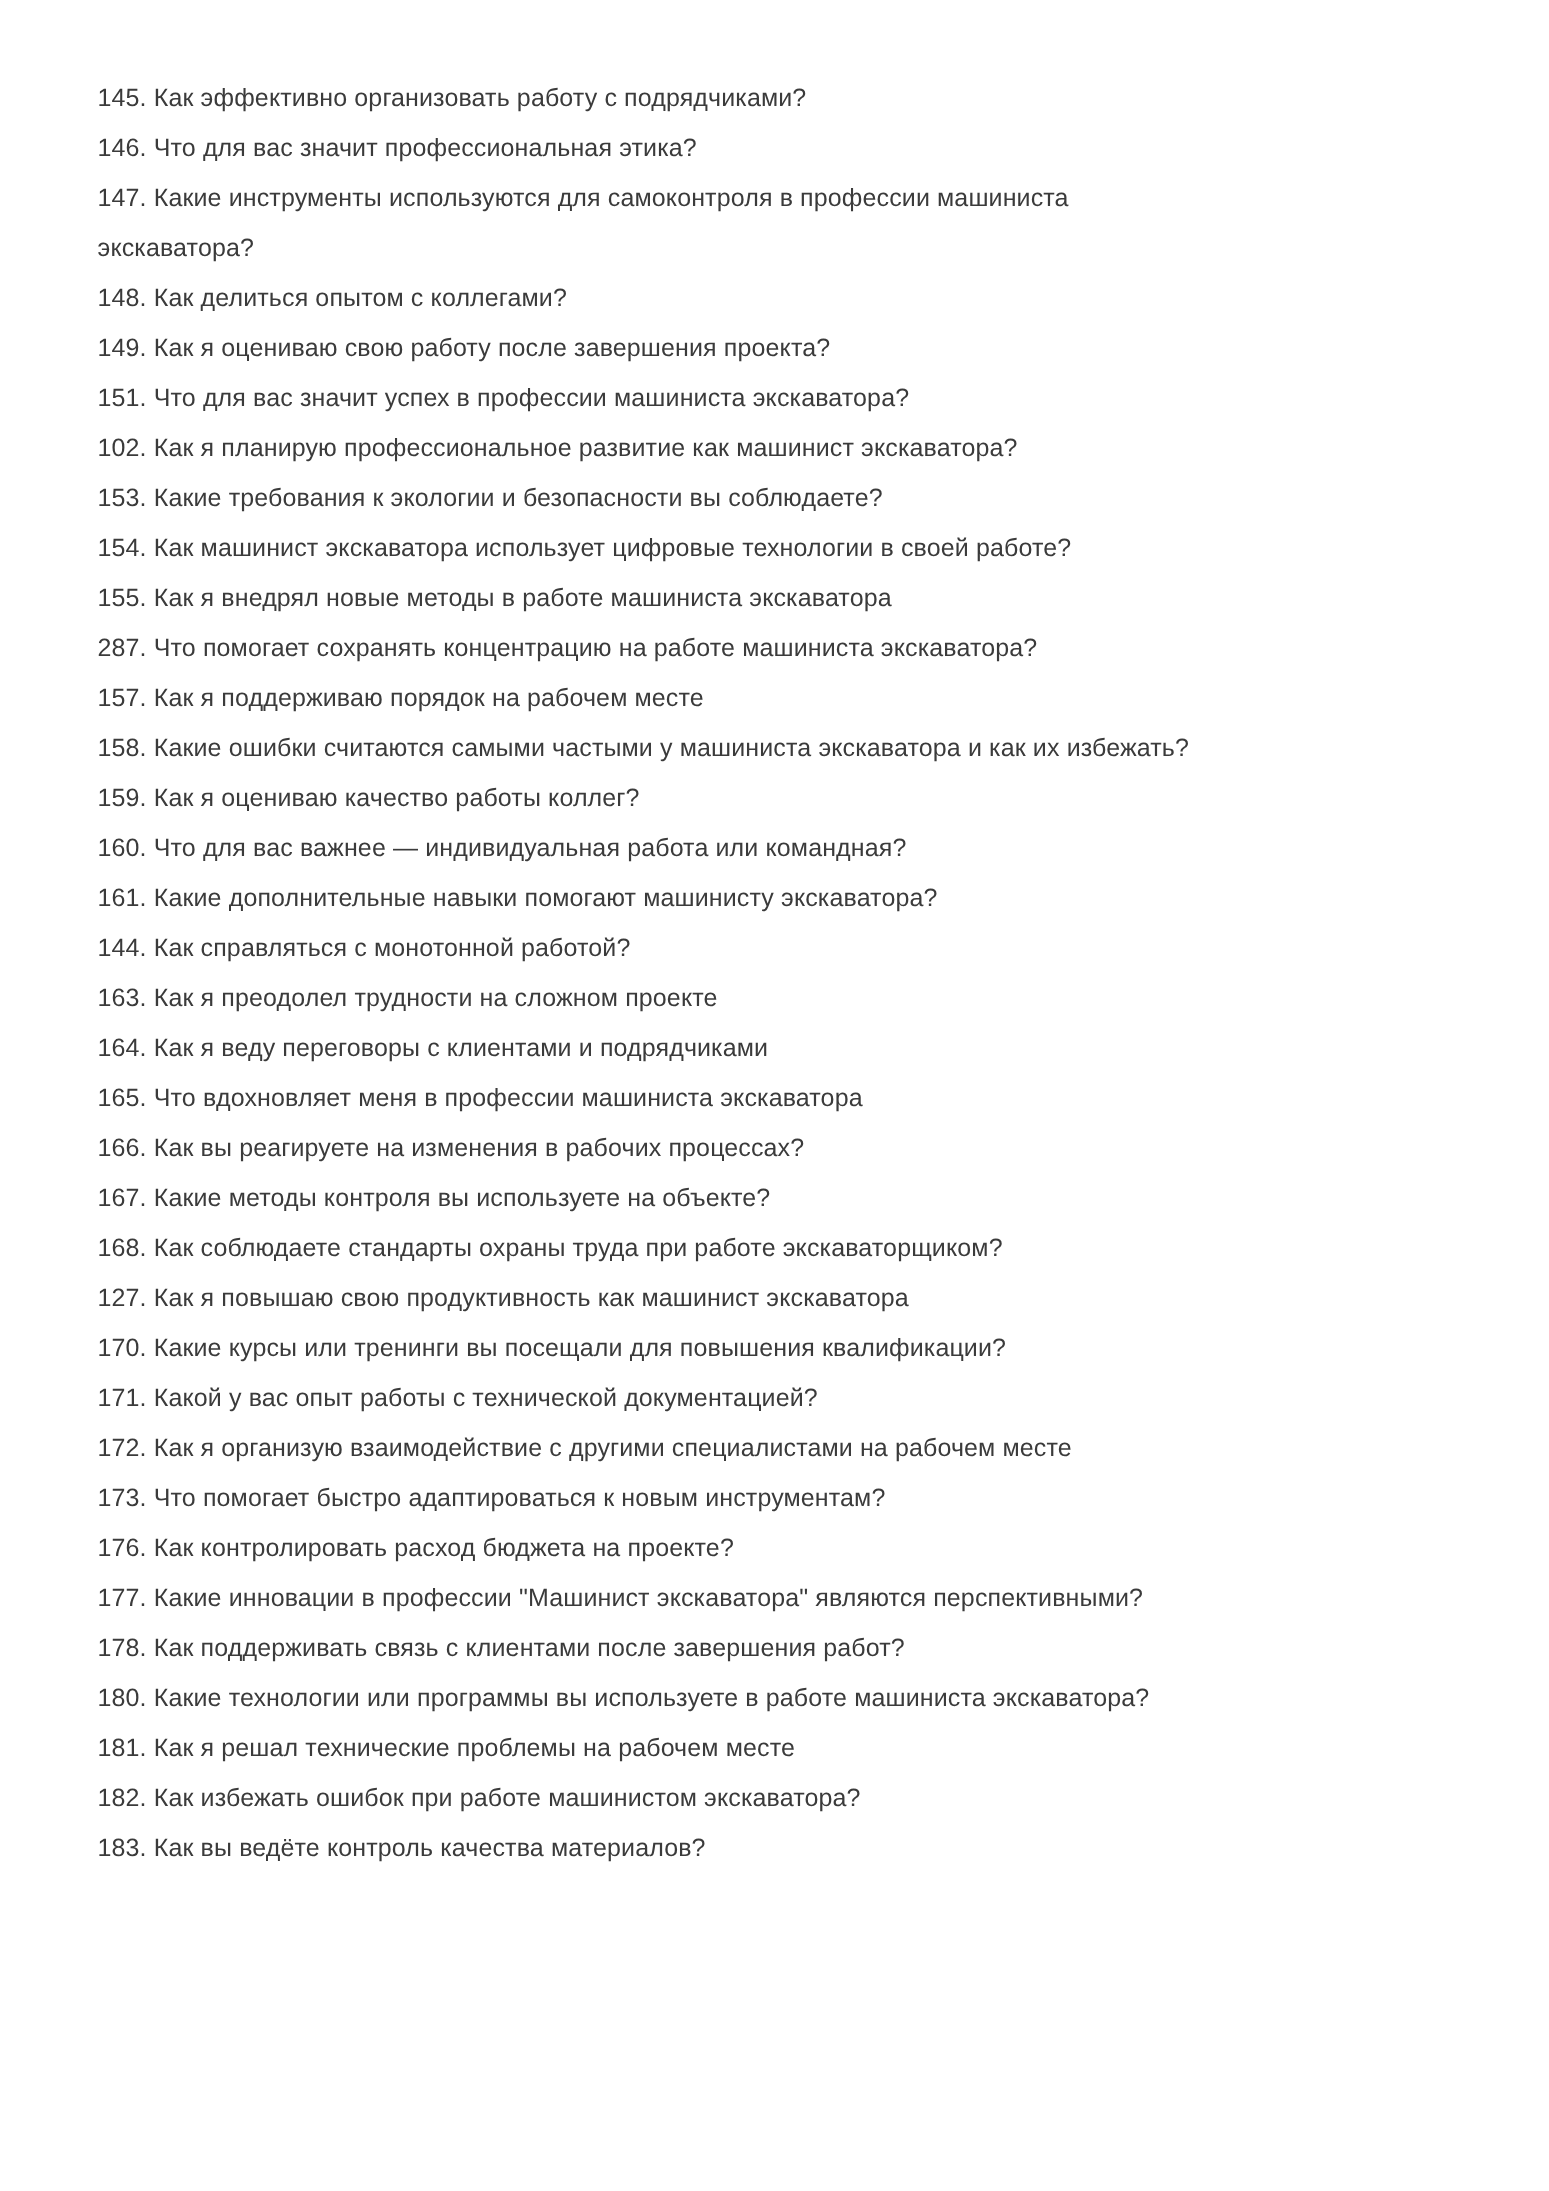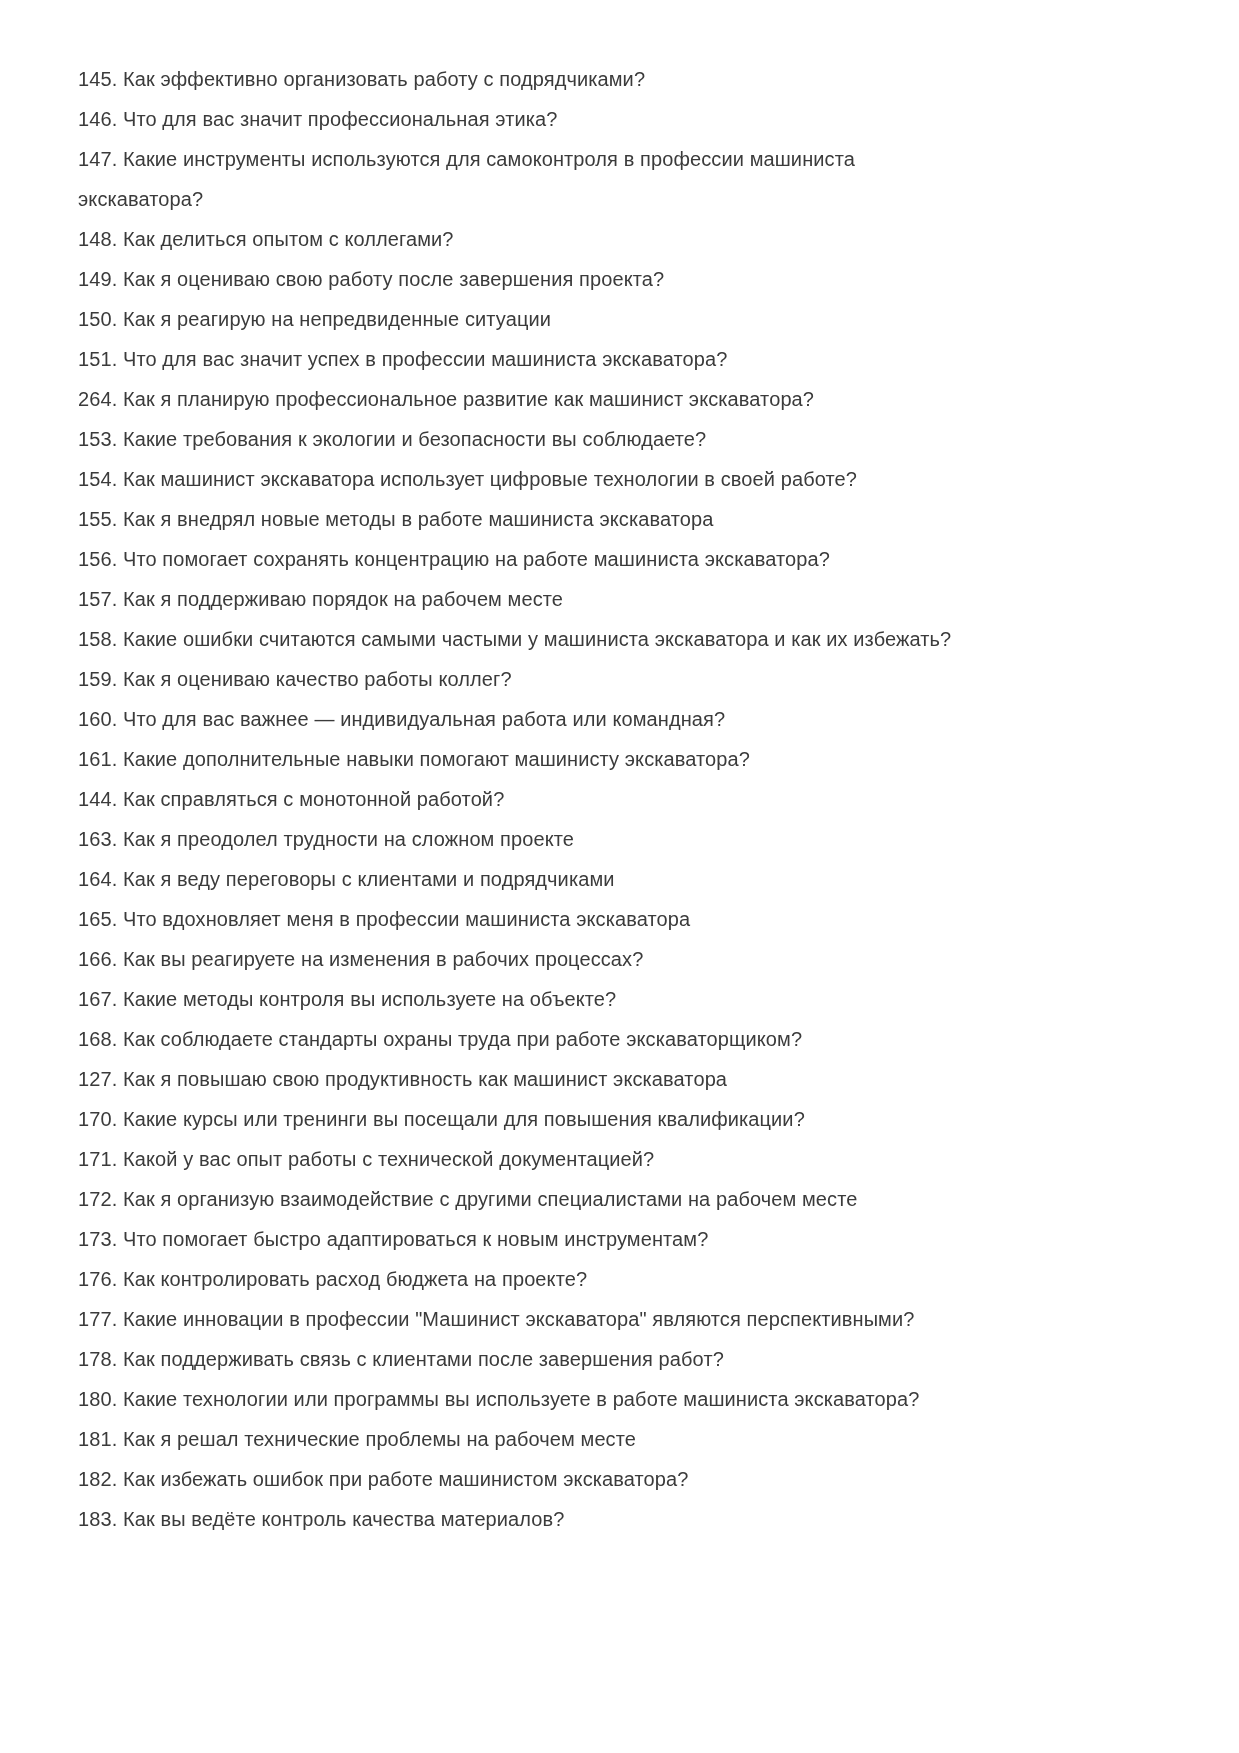--- a/index.html
+++ b/index.html
@@ -39,27 +39,26 @@
 
 <div class="page">
   <div class="question-list">
 
   <p class="q-item">145. Как эффективно организовать работу с подрядчиками?</p>
       <p class="q-item">146. Что для вас значит профессиональная этика?</p>
       <p class="q-item">147. Какие инструменты используются для самоконтроля в профессии машиниста
 экскаватора?</p>
       <p class="q-item">148. Как делиться опытом с коллегами?</p>
       <p class="q-item">149. Как я оцениваю свою работу после завершения проекта?</p>
-      <p class="q-item">150. Как я реагирую на непредвиденные ситуации</p>
       <p class="q-item">151. Что для вас значит успех в профессии машиниста экскаватора?</p>
-      <p class="q-item">264. Как я планирую профессиональное развитие как машинист экскаватора?</p>
+      <p class="q-item">102. Как я планирую профессиональное развитие как машинист экскаватора?</p>
       <p class="q-item">153. Какие требования к экологии и безопасности вы соблюдаете?</p>
       <p class="q-item">154. Как машинист экскаватора использует цифровые технологии в своей работе?</p>
       <p class="q-item">155. Как я внедрял новые методы в работе машиниста экскаватора</p>
-      <p class="q-item">156. Что помогает сохранять концентрацию на работе машиниста экскаватора?</p>
+      <p class="q-item">287. Что помогает сохранять концентрацию на работе машиниста экскаватора?</p>
       <p class="q-item">157. Как я поддерживаю порядок на рабочем месте</p>
       <p class="q-item">158. Какие ошибки считаются самыми частыми у машиниста экскаватора и как их избежать?</p>
       <p class="q-item">159. Как я оцениваю качество работы коллег?</p>
       <p class="q-item">160. Что для вас важнее — индивидуальная работа или командная?</p>
       <p class="q-item">161. Какие дополнительные навыки помогают машинисту экскаватора?</p>
       <p class="q-item">144. Как справляться с монотонной работой?</p>
       <p class="q-item">163. Как я преодолел трудности на сложном проекте</p>
       <p class="q-item">164. Как я веду переговоры с клиентами и подрядчиками</p>
       <p class="q-item">165. Что вдохновляет меня в профессии машиниста экскаватора</p>
       <p class="q-item">166. Как вы реагируете на изменения в рабочих процессах?</p>

